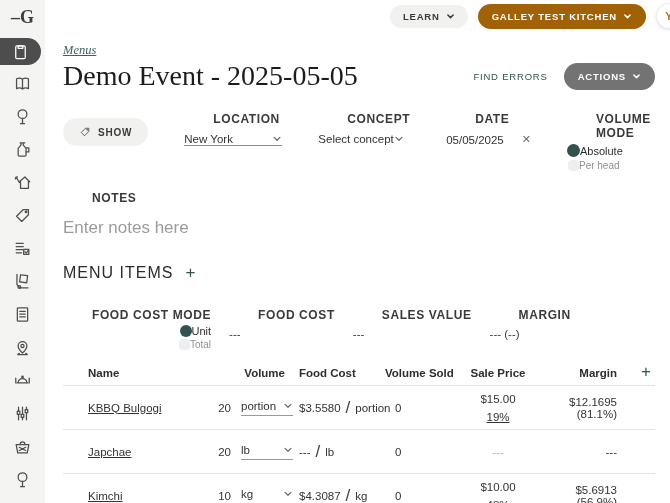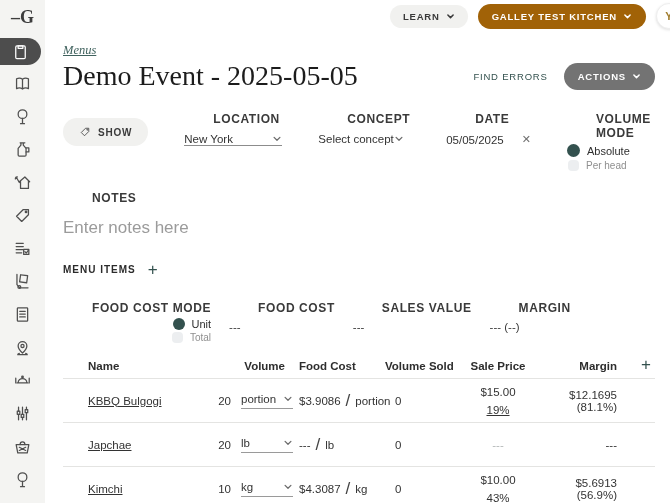--- a/index.html
+++ b/index.html
@@ -56,35 +56,35 @@
   .show-btn svg { width:12px; height:12px; stroke:#3a3a3a; fill:none; stroke-width:1.6; }
   .f-label { font-size:12px; font-weight:bold; letter-spacing:.6px; color:#3a3a3a; margin-bottom:7px;margin-left:29px; }
   .f-value { font-size:11.5px; color:#333; display:flex; align-items:center; }
   .select-underline { border-bottom:1px solid #8c8c8c; justify-content:space-between; cursor:pointer; }
   .chev { width:10px; height:10px; fill:none; stroke:#6b6b6b; stroke-width:1.5; stroke-linecap:round; stroke-linejoin:round; }
   .loc { width:98px; }
   .concept { cursor:pointer; }
   .date-wrap { display:flex; align-items:center; gap:18px; }
   .clear-x { color:#6e6e6e; font-size:11px; cursor:pointer; }
   .radio-group { display:flex; flex-direction:column; gap:3px; margin-top:-3px; }
-  .radio-row { display:flex; align-items:center; gap:7px; cursor:pointer; }
+  .radio-row { display:flex; align-items:center; gap:0; cursor:pointer; }
   .radio-dot { width:13px; height:13px; border-radius:50%; background:#33514e; }
   .radio-off { width:11px; height:11px; margin-left:1px; border-radius:4px; background:#eceef0; }
   .radio-label-on { font-size:11px; color:#2e2e2e; }
   .radio-label-off { font-size:10px; color:#8f8f8f; }
 
   
   .notes { margin-top:20px; }
   .notes input { border:none; outline:none; font-size:17px; color:#333; width:300px;
     font-family:"Liberation Sans", sans-serif; margin-top:6px; }
   .notes input::placeholder { color:#9b9b9b; }
 
   
   .section-head { display:flex; align-items:center; gap:12px; margin-top:26px; }
-  .section-title { font-size:10px; font-weight:bold; letter-spacing:1px; color:#2b2b2b; }
+  .section-title { font-size:16px; font-weight:normal; letter-spacing:1px; color:#2b2b2b; }
   .plus { color:#33514e; font-size:17px; font-weight:normal; line-height:10px; background:none;
     border:none; cursor:pointer; }
   .down-arrow { background:none; border:none; cursor:pointer; font-size:13px; color:#3a3a3a; }
 
   
   .fc-summary { display:flex; gap:18px; margin-top:26px; }
   .fc-col .f-label { margin-bottom:6px; }
   .fc-val { font-size:11.5px; color:#3a3a3a; }
   .fc-radios { display:flex; flex-direction:column; gap:2px;align-items:flex-end; }
   .fc-radios .radio-dot { width:12px; height:12px; }
@@ -362,21 +362,21 @@
       <div class="c-vol">
         <span>20</span>
         <span class="unit-select">
           <span>portion</span>
           <svg class="chev" viewBox="0 0 12 12">
               <path d="M2.5 4l3.5 3.5L9.5 4"></path>
             </svg>
         </span>
       </div>
       <div class="c-cost">
-        <span>$3.9086</span>
+        <span>$3.5580</span>
         <span class="slash">/</span>
         <span>portion</span>
       </div>
       <div class="c-sold">0</div>
       <div class="c-price">
         <span>$15.00</span>
         <span class="pct">19%</span>
       </div>
       <div class="c-margin">$12.1695 (81.1%)</div>
       <div class="c-plus"></div>

